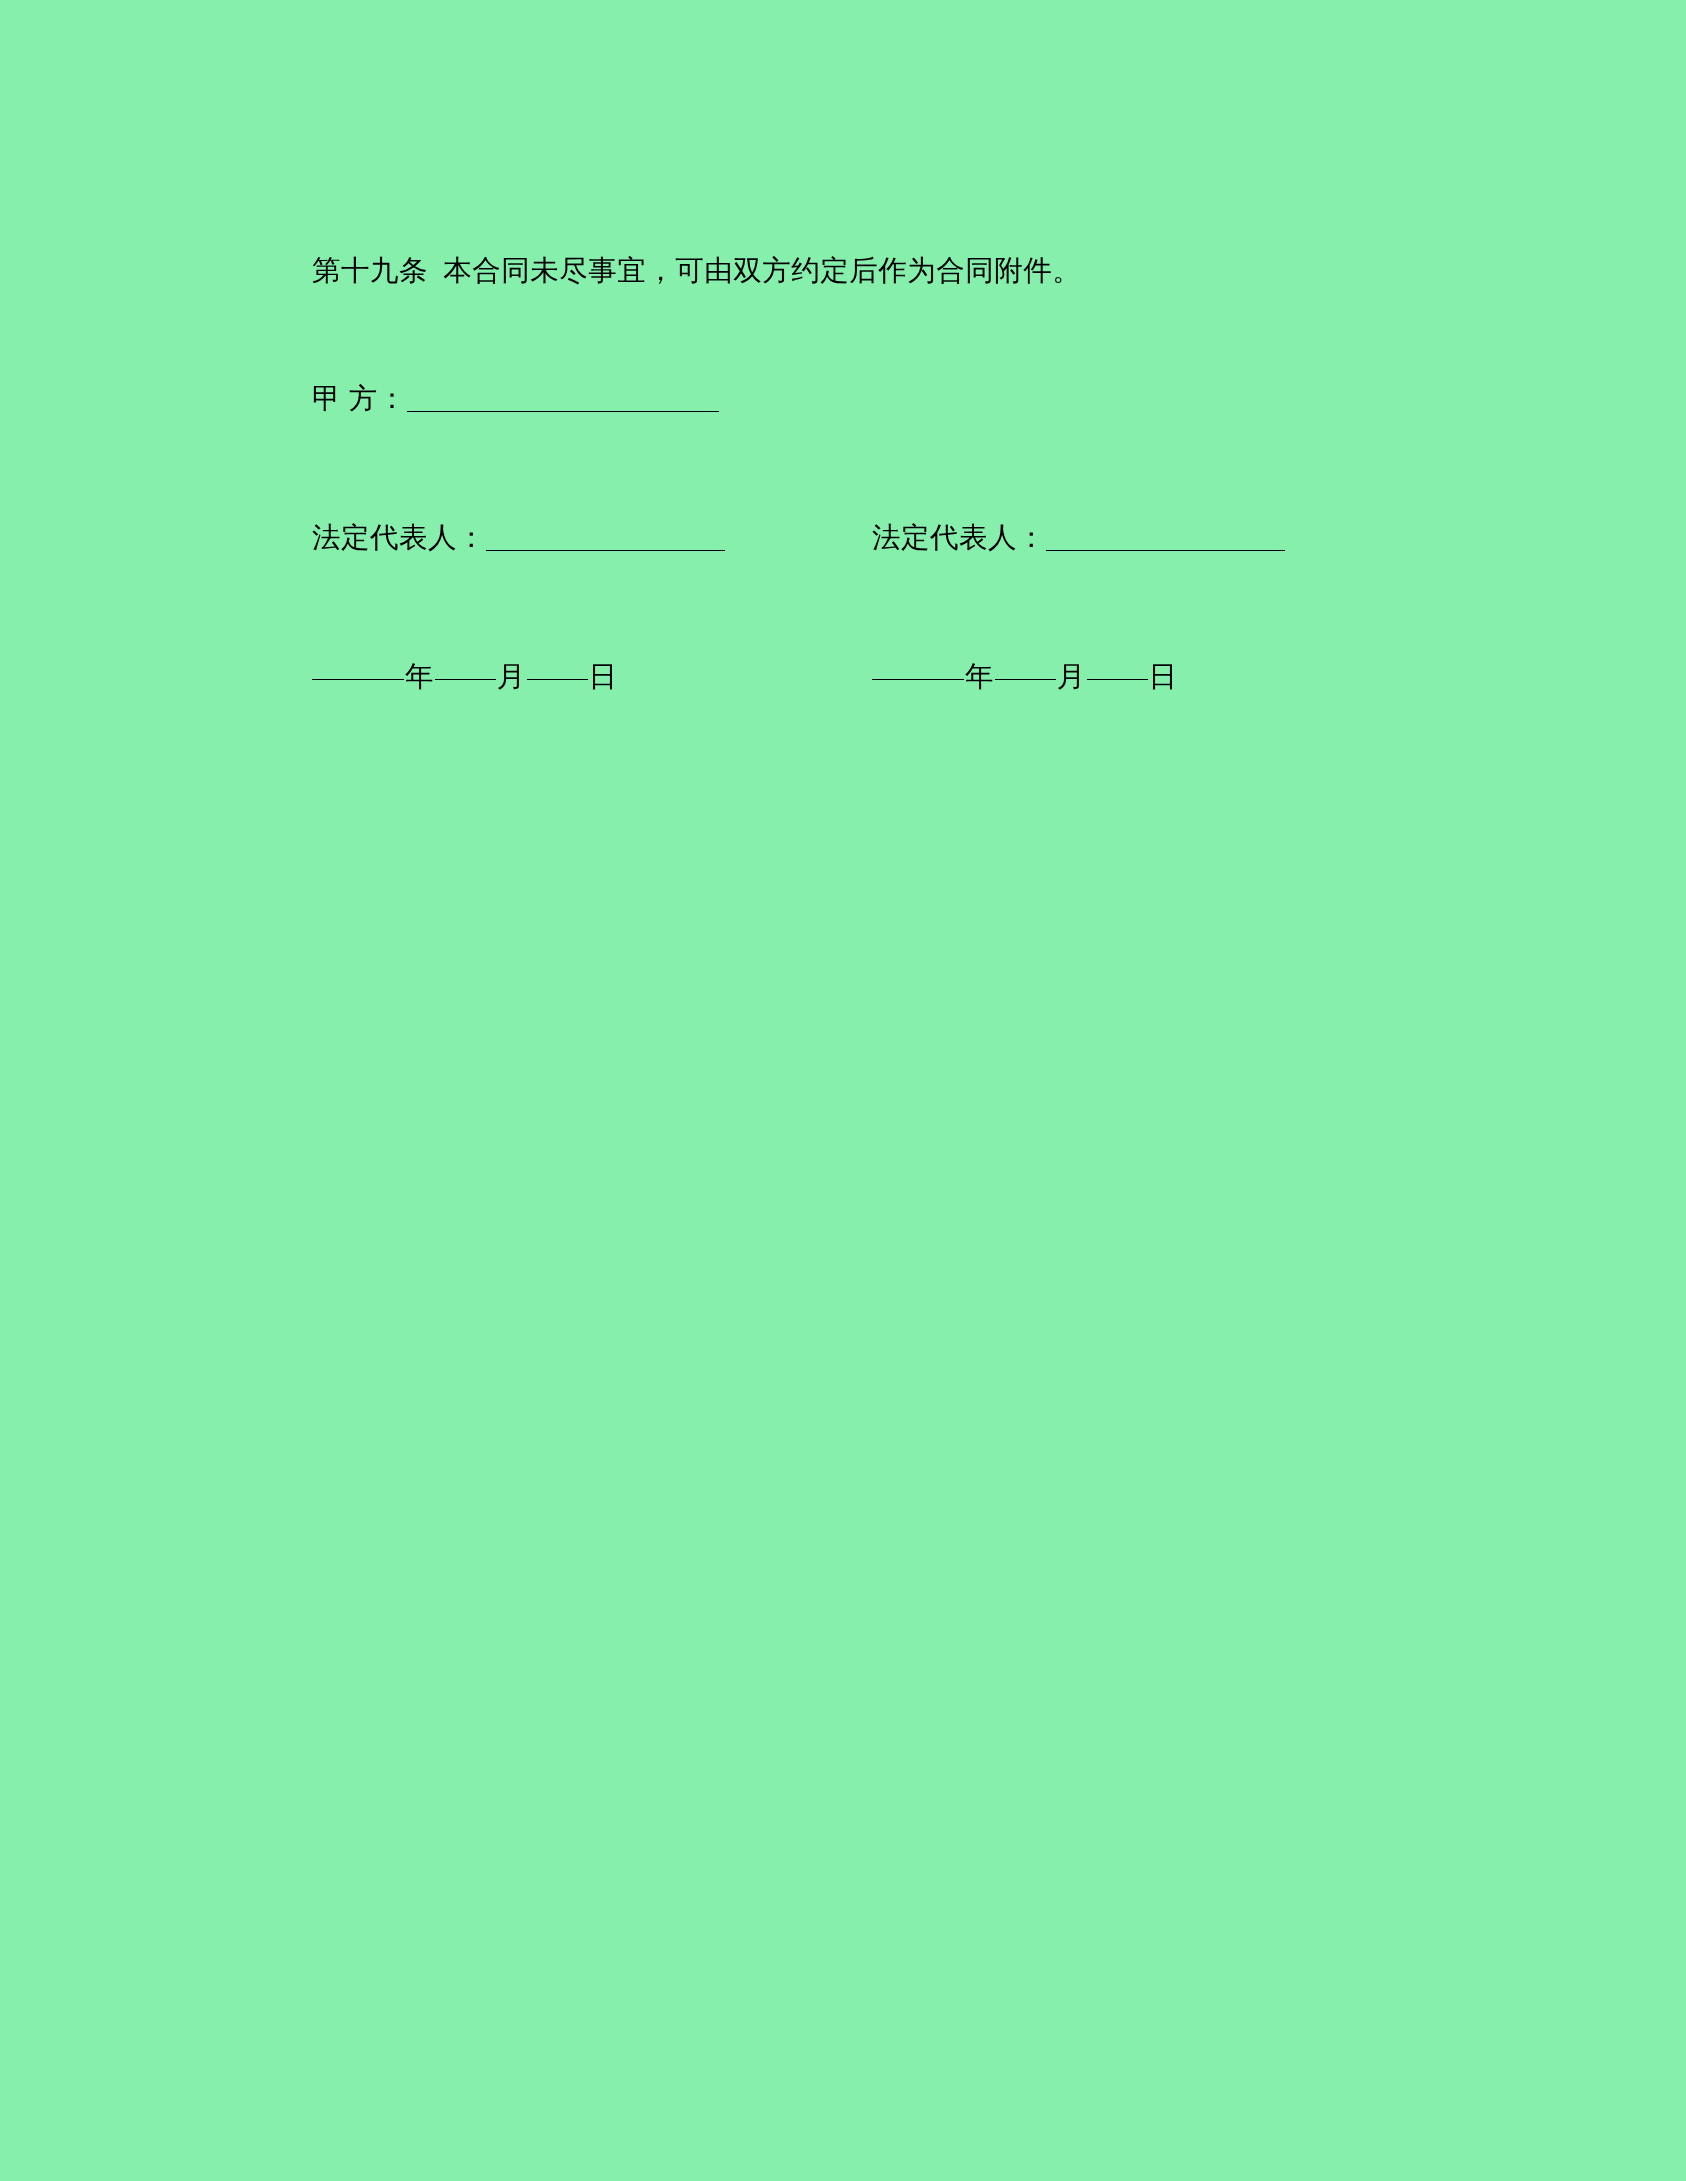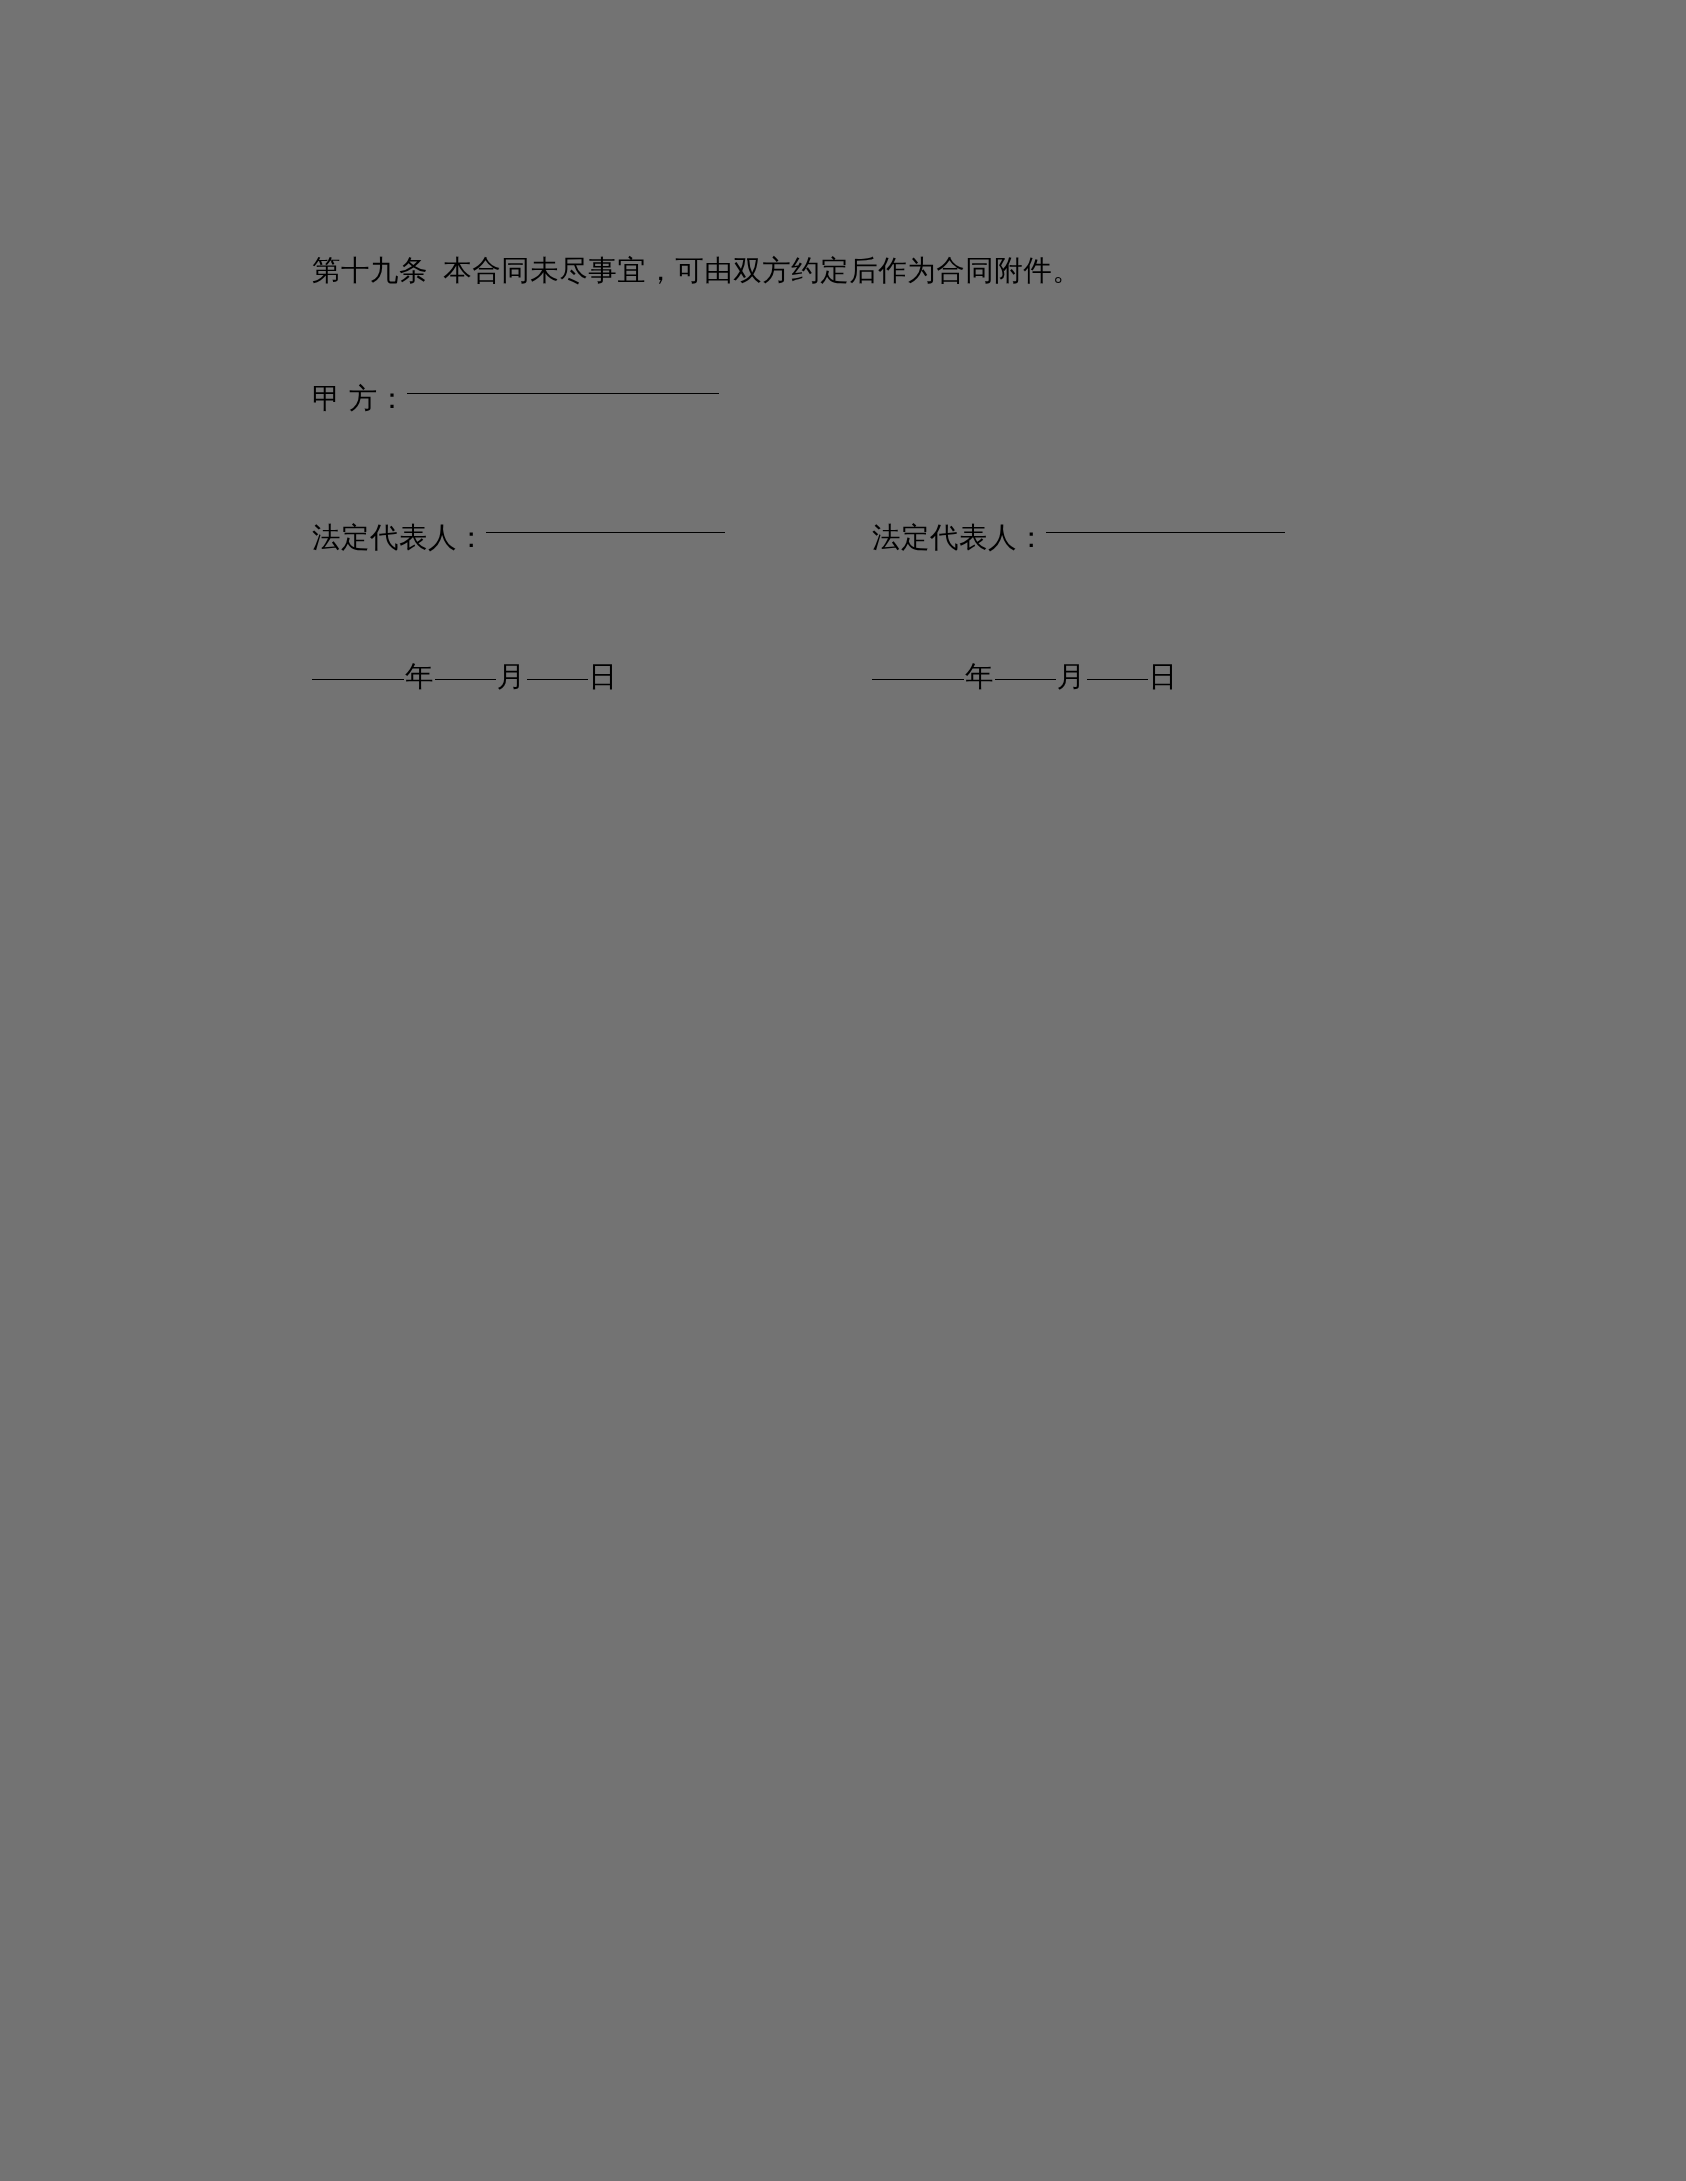--- a/index.html
+++ b/index.html
@@ -14,21 +14,21 @@
     color: #000000;
     position: relative;
     overflow: hidden;
   }
   .page {
     position: absolute;
     top: 0;
     left: 0;
     width: 1686px;
     height: 2182px;
-    background: #737373;
+    background: #86efac;
   }
   .content {
     position: absolute;
     left: 312px;
     top: 248px;
     width: 1120px;
   }
   .clause {
     font-size: 28.5px;
     line-height: 1.6;
@@ -41,21 +41,21 @@
   .sig-row {
     display: flex;
     flex-direction: row;
     align-items: baseline;
     margin-bottom: 101px;
   }
   .sig-col {
     width: 560px;
     display: flex;
     flex-direction: row;
-    align-items: center;
+    align-items: flex-end;
     font-size: 28.5px;
     letter-spacing: 0.5px;
     white-space: nowrap;
   }
   .sig-col .label {
     flex: 0 0 auto;
   }
   .rule {
     display: inline-block;
     border-bottom: 1.8px solid #000;

